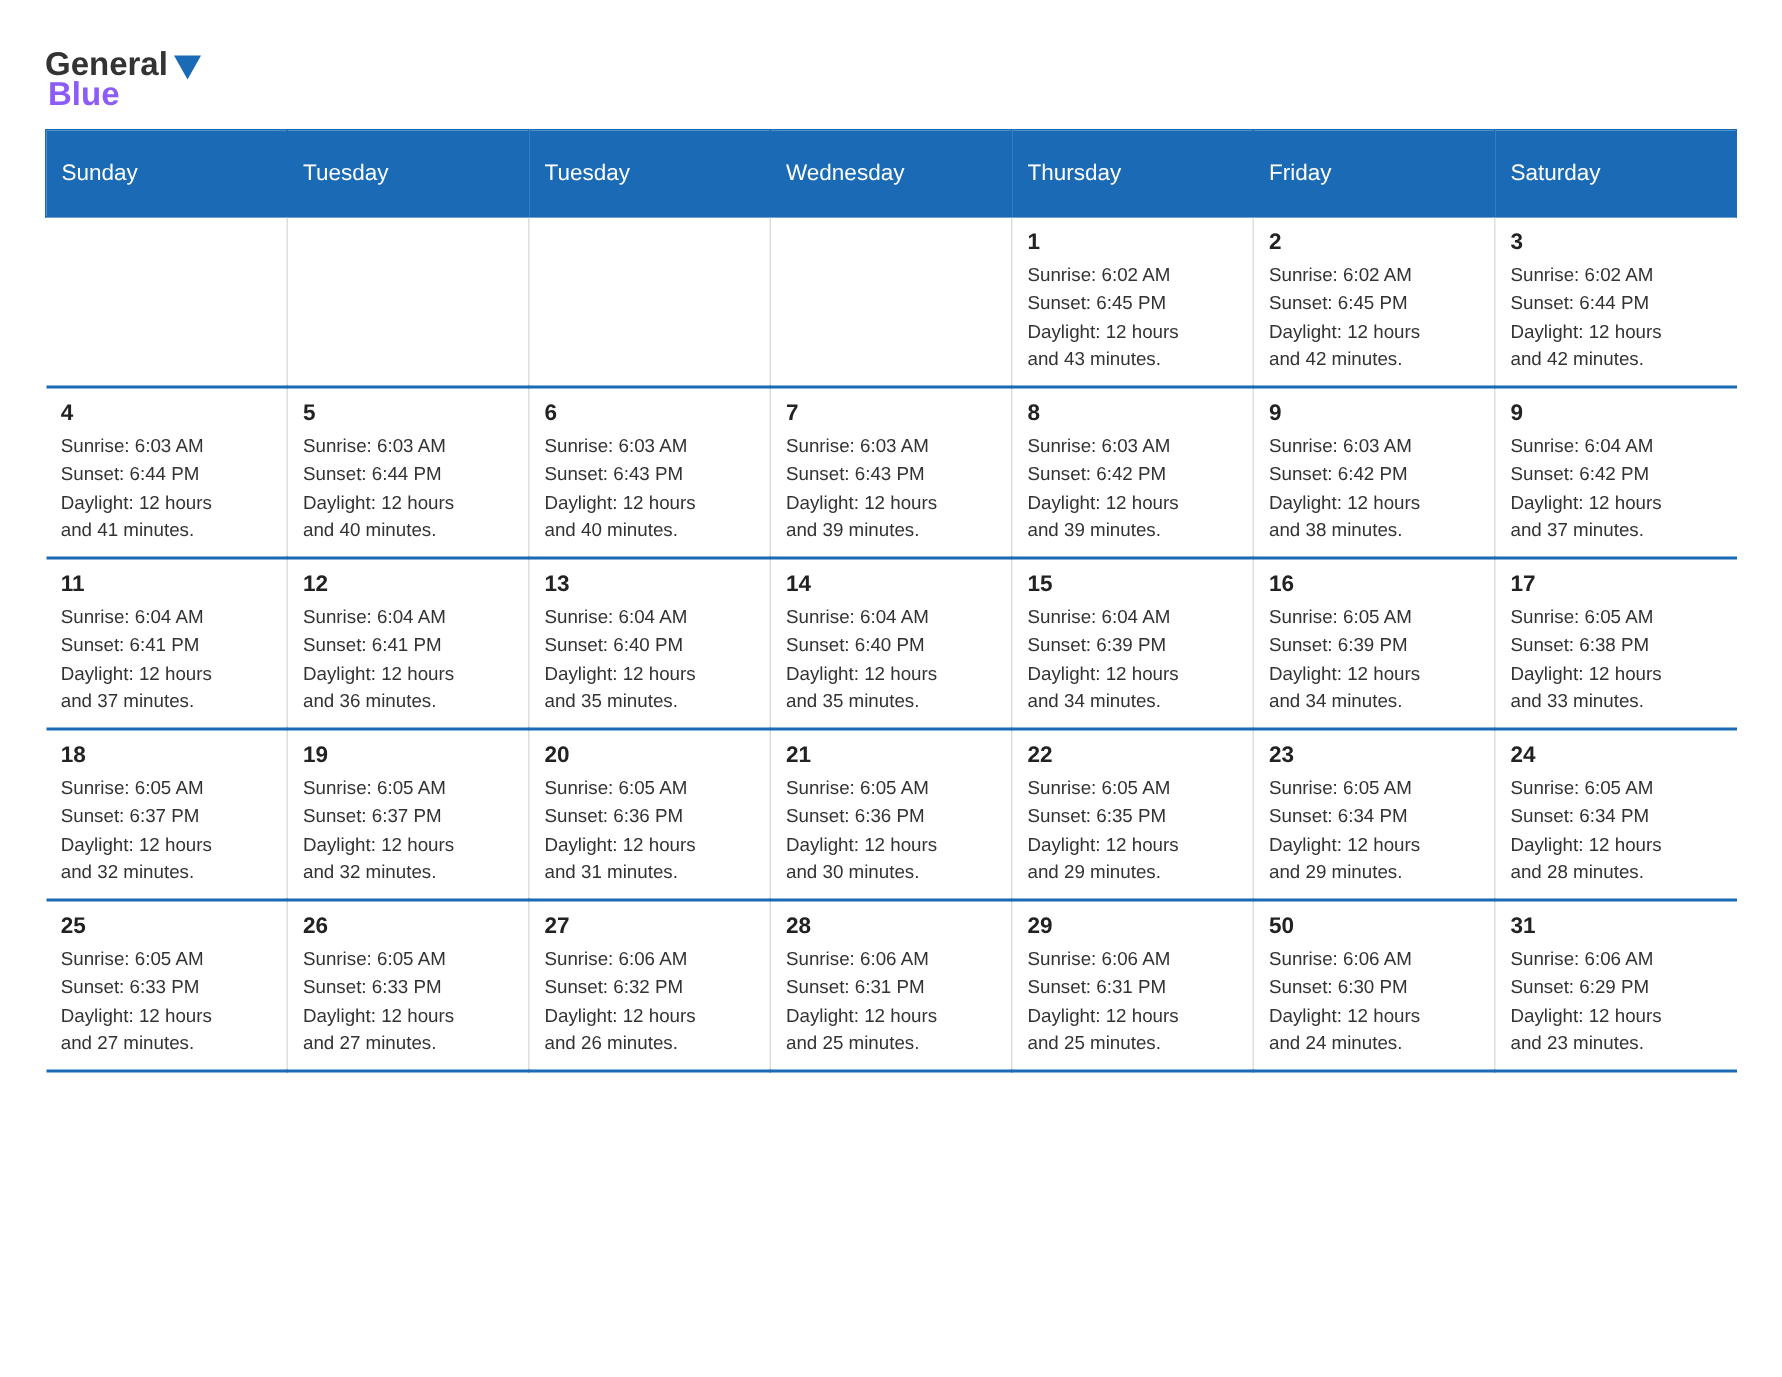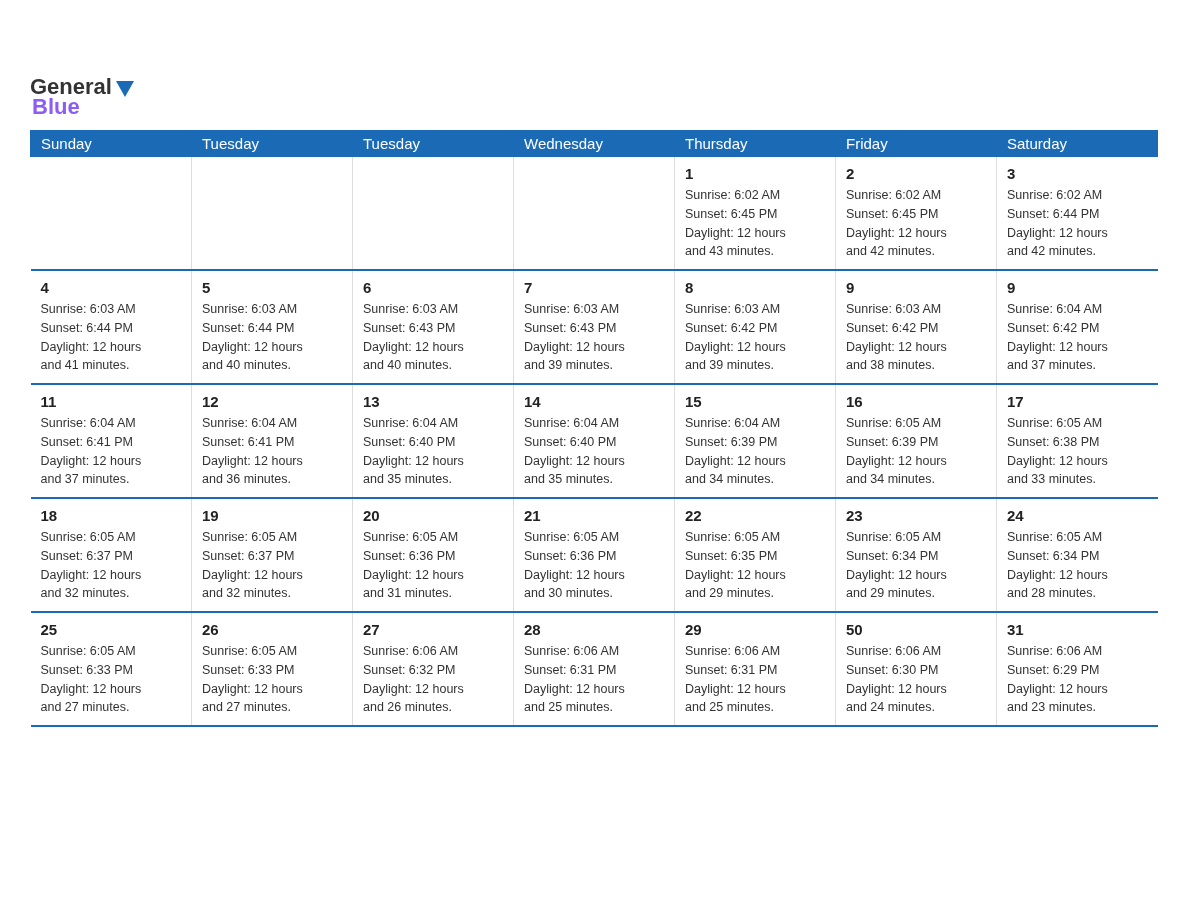--- a/index.html
+++ b/index.html
@@ -51,21 +51,21 @@
       border-collapse: collapse;
       margin-top: 10px;
     }
     thead tr {
       background-color: #1a6ab5;
     }
     thead th {
       color: #fff;
       font-size: 15px;
       font-weight: normal;
-      padding: 4px 10px;
+      padding: 20px 10px;
       text-align: left;
       border: 1px solid #1a6ab5;
     }
     tbody tr {
       border-bottom: 2px solid #1a6ab5;
     }
     tbody td {
       vertical-align: top;
       padding: 8px 10px;
       font-size: 13px;
@@ -94,21 +94,21 @@
     }
     tbody tr:nth-child(even) td {
       background: #fff;
     }
   </style>
 </head>
 <body>
 
 <div class="header">
   <div class="logo">
-    <div style="display:flex; flex-direction:column; align-items:flex-start;margin-top:44px;">
+    <div style="display:flex; flex-direction:column; align-items:flex-start;">
       <div style="display:flex; align-items:center;">
         <span class="logo-text-general">General</span>
         <svg width="22" height="22" viewBox="0 0 22 22" style="margin-left:2px; margin-top:2px;">
           <polygon points="2,4 20,4 11,20" fill="#1a6ab5"></polygon>
         </svg>
       </div>
       <span class="logo-text-blue" style="margin-top:-6px; margin-left:2px;">Blue</span>
     </div>
   </div>
   <div class="title-section">

